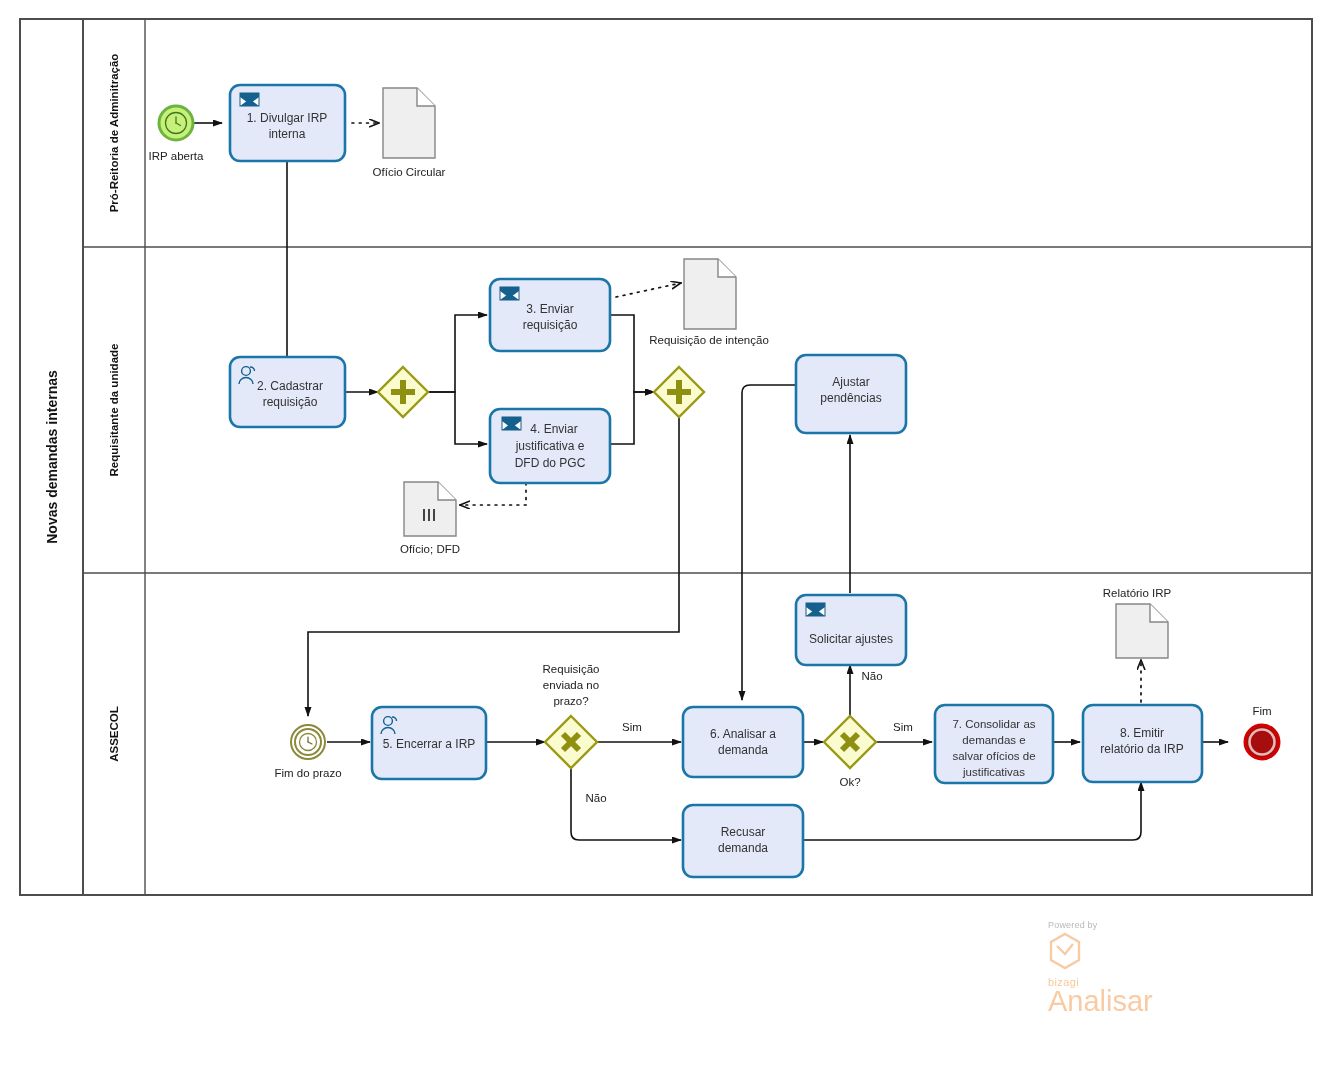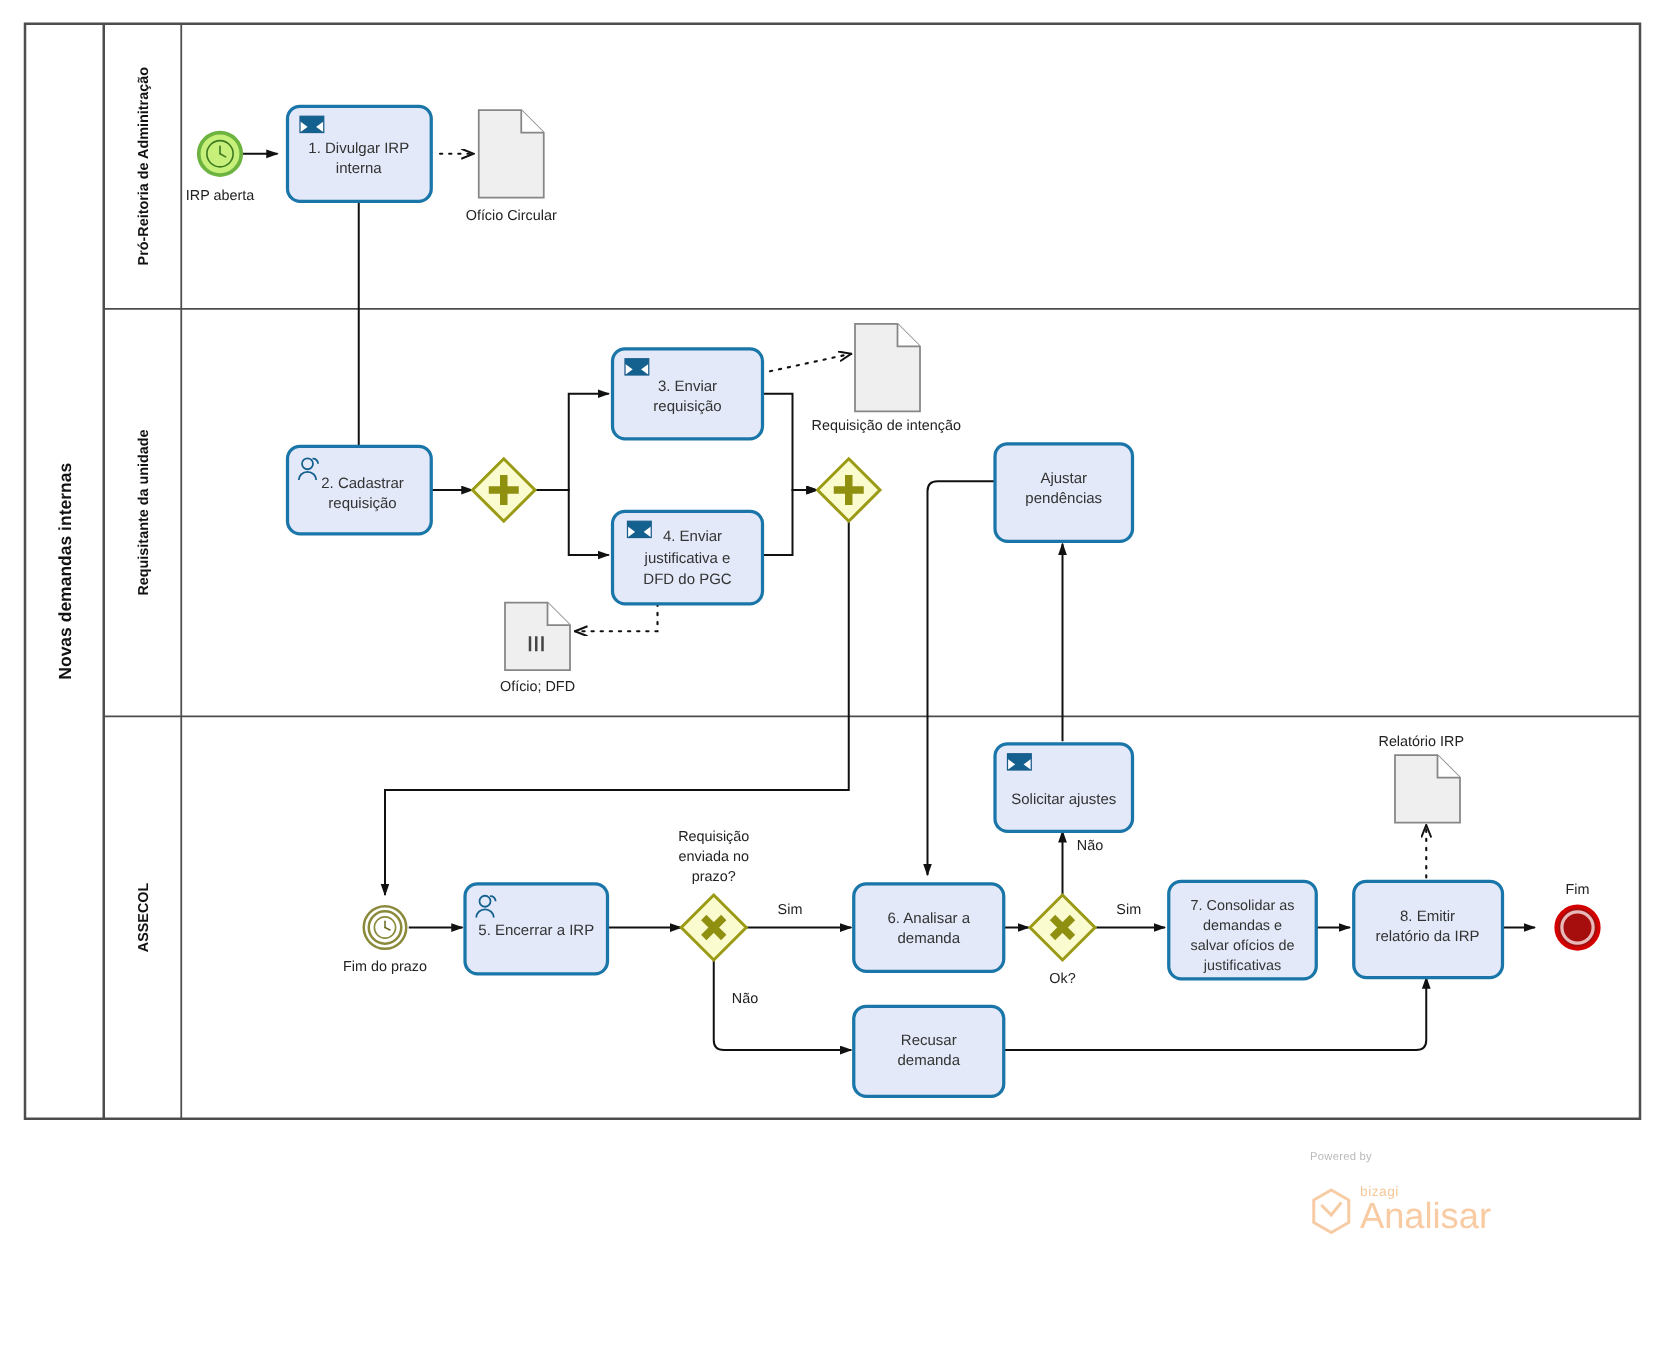--- a/index.html
+++ b/index.html
@@ -3,21 +3,21 @@
 <meta charset="utf-8">
 <title>Novas demandas internas - BPMN</title>
 <style>
   html,body{margin:0;padding:0;background:#ffffff;}
   body{width:1341px;height:1080px;font-family:"Liberation Sans",sans-serif;position:relative;overflow:hidden;}
   #canvas{position:absolute;left:0;top:0;width:1341px;height:1080px;}
   .logo{position:absolute;left:1048px;top:920px;width:180px;height:62px;}
   .logo .pwr{font-family:"Liberation Sans",sans-serif;font-size:9px;color:#b9b9b9;letter-spacing:.2px;}
   .logo .bz{font-family:"Liberation Sans",sans-serif;font-size:11px;color:#f6c89a;letter-spacing:.4px;}
   .logo .md{font-family:"Liberation Sans",sans-serif;font-size:29px;color:#f8cba2;line-height:.95;}
-  .logo .row{display:flex;align-items:flex-end;gap:6px;margin-top:18px;}
+  .logo .row{display:flex;align-items:flex-start;gap:6px;margin-top:2px;flex-direction:column;}
   .logo .hexwrap{width:34px;height:38px;}
 </style>
 </head>
 <body>
 
 <svg id="canvas" viewBox="0 0 1341 1080" xmlns="http://www.w3.org/2000/svg">
   <defs>
     <marker id="arrow" markerWidth="10" markerHeight="10" refX="9" refY="3.5" orient="auto" markerUnits="userSpaceOnUse">
       <path d="M0,0 L10,3.5 L0,7 z" fill="#111111"></path>
     </marker>

